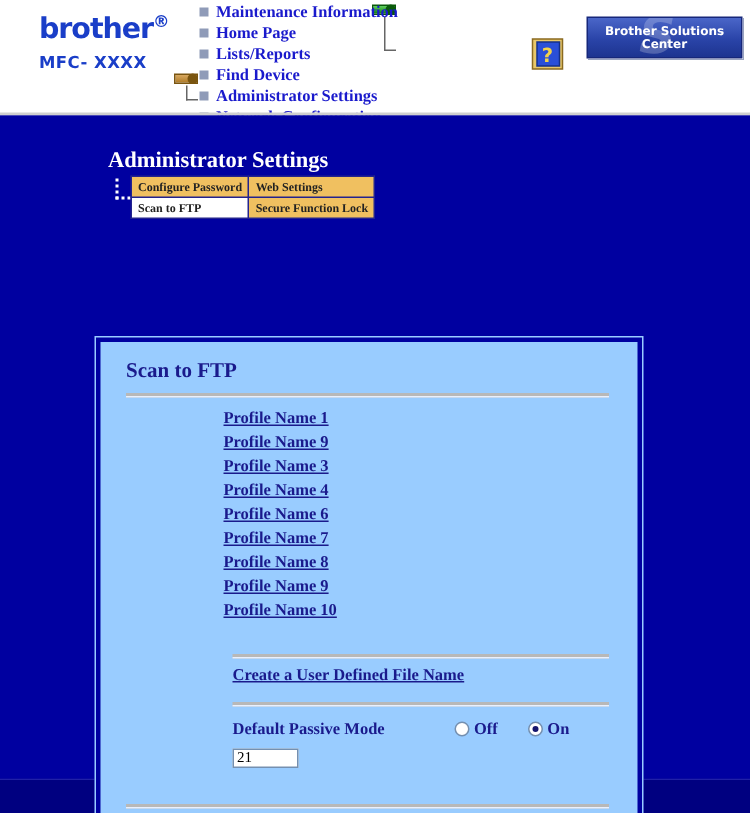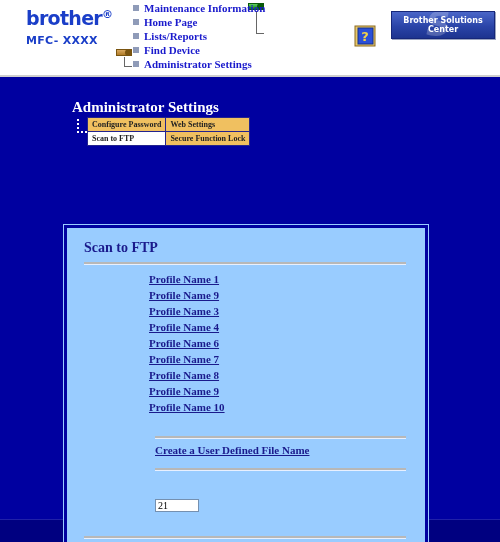--- a/index.html
+++ b/index.html
@@ -492,20 +492,33 @@
       </div>
 
       <div class="hr-line hr-mid-1"></div>
 
       <div class="udfn-link-wrap">
         <a class="panel-link" href="#">Create a User Defined File Name</a>
       </div>
 
       <div class="hr-line hr-mid-2"></div>
 
+      <div class="form-row row-passive">
+        <span class="form-label">Default Passive Mode</span>
+        <span class="radio-group">
+          <span class="radio-opt">
+            <span class="radio-dot"></span>
+            <span class="radio-text">Off</span>
+          </span>
+          <span class="radio-opt">
+            <span class="radio-dot checked"></span>
+            <span class="radio-text">On</span>
+          </span>
+        </span>
+      </div>
 
       <div class="form-row row-port">
         <input class="port-input" type="text" value="21" style="">
       </div>
 
       <div class="hr-line hr-bottom"></div>
 
     </div>
   </div>
 

